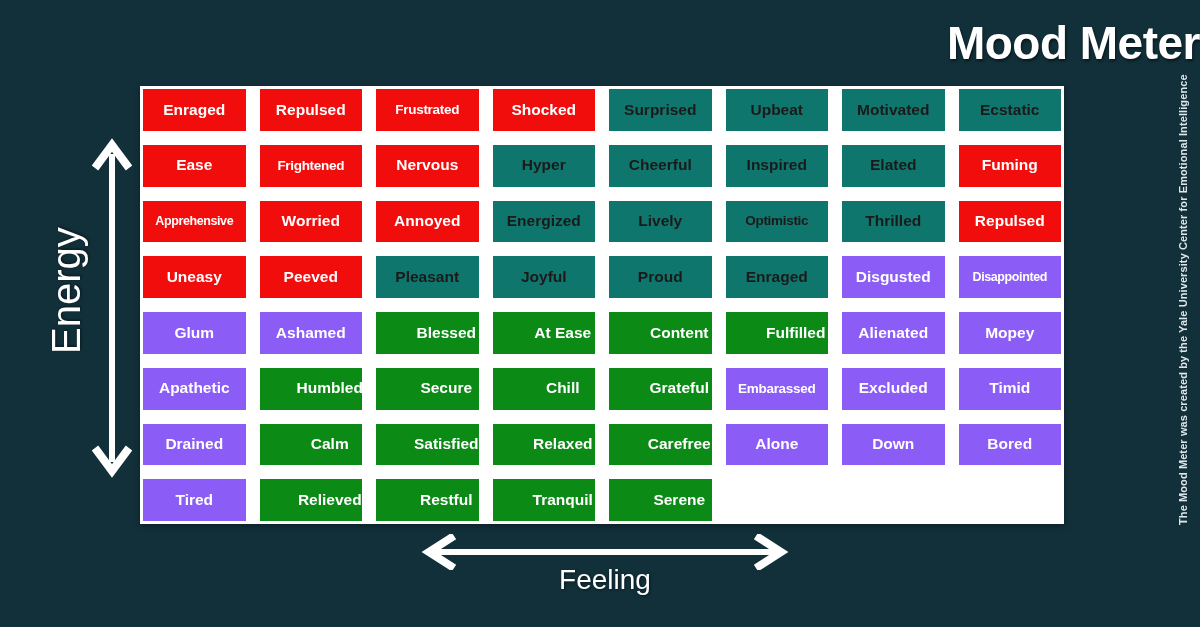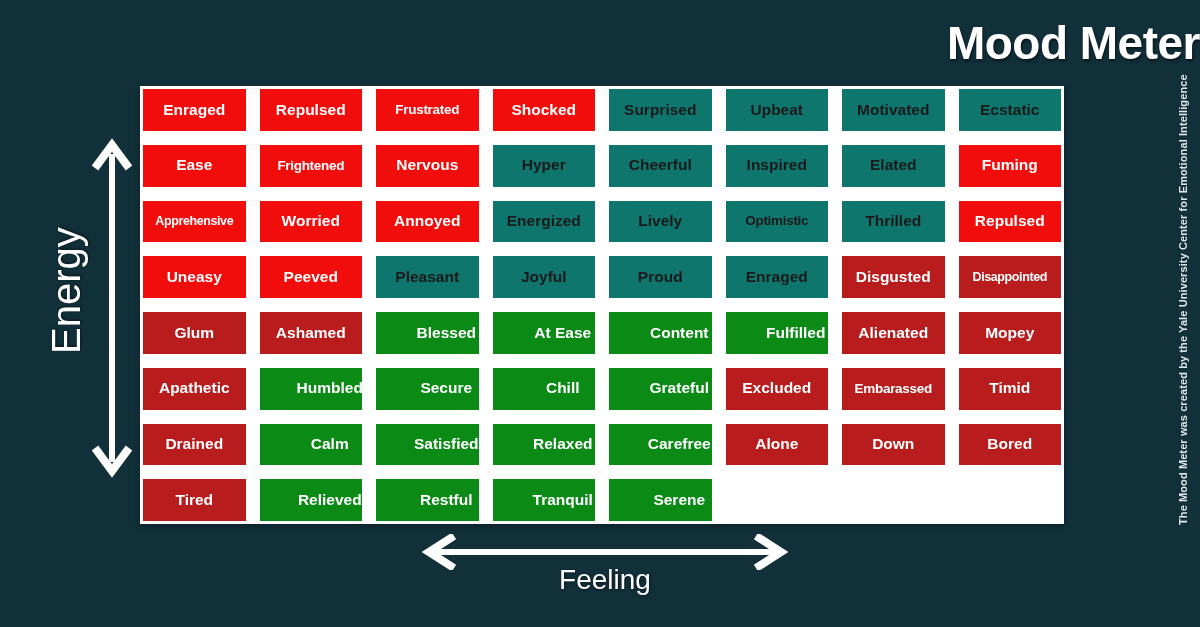--- a/index.html
+++ b/index.html
@@ -116,21 +116,21 @@
     font-weight: bold;
     text-align: center;
     line-height: 1.05;
     padding: 0 2px;
     box-sizing: border-box;
     overflow: hidden;
     white-space: nowrap;
   }
   .cell.q-red    { background: #f20d0d; color: #ffffff; }
   .cell.q-yellow { background: #0f766e; color: #1a1a1a; }
-  .cell.q-blue   { background: #b91c1c; color: #ffffff; }
+  .cell.q-blue   { background: #8b5cf6; color: #ffffff; }
   .cell.q-green  { background: #0b8a16; color: #ffffff; padding-left: 40px; }
   .cell.long     { font-size: 13.5px; letter-spacing: -0.3px; }
   .cell.xlong    { font-size: 12.5px; letter-spacing: -0.4px; }
 
   
   #attribution {
     position: absolute;
     right: 4px;
     top: 62px;
     width: 26px;
@@ -206,22 +206,22 @@
         <div class="cell q-green">At Ease</div>
         <div class="cell q-green">Content</div>
         <div class="cell q-green">Fulfilled</div>
         <div class="cell q-blue">Alienated</div>
         <div class="cell q-blue">Mopey</div>
         <div class="cell q-blue">Apathetic</div>
         <div class="cell q-green">Humbled</div>
         <div class="cell q-green">Secure</div>
         <div class="cell q-green">Chill</div>
         <div class="cell q-green">Grateful</div>
+        <div class="cell q-blue long">Embarassed</div>
         <div class="cell q-blue">Excluded</div>
-        <div class="cell q-blue long">Embarassed</div>
         <div class="cell q-blue">Timid</div>
         <div class="cell q-blue">Drained</div>
         <div class="cell q-green">Calm</div>
         <div class="cell q-green">Satisfied</div>
         <div class="cell q-green">Relaxed</div>
         <div class="cell q-green">Carefree</div>
         <div class="cell q-blue">Alone</div>
         <div class="cell q-blue">Down</div>
         <div class="cell q-blue">Bored</div>
         <div class="cell q-blue">Tired</div>

